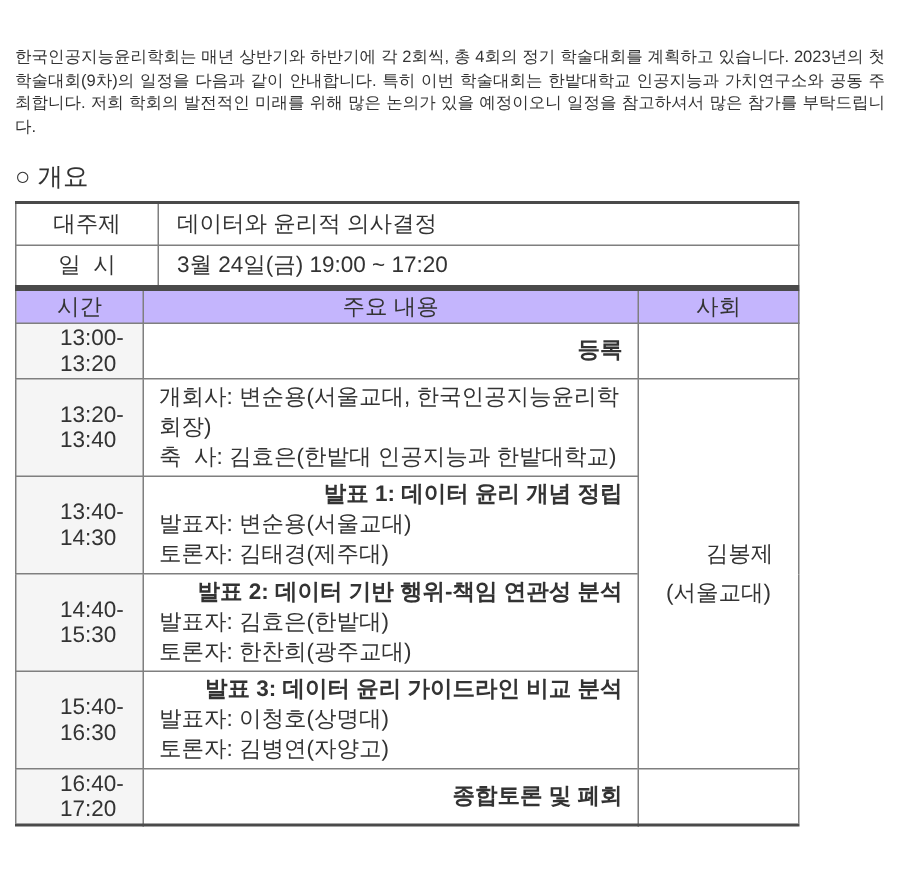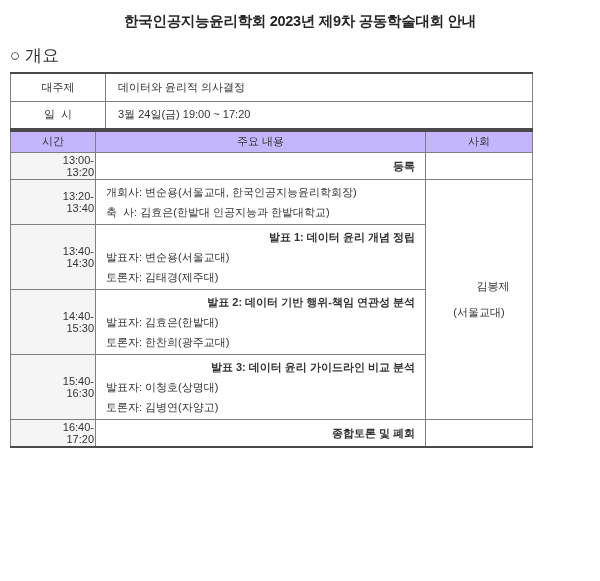--- a/index.html
+++ b/index.html
@@ -35,59 +35,59 @@
   table {
     border-collapse: collapse;
     table-layout: fixed;
     margin-left: 10px;
     width: 522px;
     border-top: 2px solid #4a4a4a;
     border-bottom: 2px solid #4a4a4a;
   }
   td, th {
     border: 1px solid #7f7f7f;
-    font-size: 11px;
+    font-size: 15px;
     color: #333333;
     vertical-align: middle;
   }
   
   .overview-table td { height: 28px; }
   .ov-label { text-align: center; white-space: pre; }
   .ov-value { padding-left: 12px; }
   
   .schedule-table th {
     background: #c4b5fd;
     font-weight: normal;
     height: 21px;
     text-align: center;
   }
   .time-cell {
-    text-align: right;
+    text-align: left;
     background: #f5f5f5;
     padding-left: 29px;
   }
   .content-cell { padding: 2px 10px; }
   .line { line-height: 20px; white-space: pre-wrap; }
   .bold { font-weight: bold; text-align: right; }
   .mod-cell { text-align: center; }
   .mod-line { line-height: 20px; }
   .mod-name { margin-bottom: 6px; padding-left: 28px; }
   .rh21 { height: 21px; }
   .rh45 { height: 44px; }
   .rh65 { height: 64px; }
   .rh62 { height: 62px; }
   .rh22 { height: 22px; }
 </style>
 </head>
 <body>
 
 <div>
 
-  <h1 class="title">한국인공지능윤리학회 2023년 제9차 공동학술대회 안내</h1>
 
+  <p class="intro">한국인공지능윤리학회는 매년 상반기와 하반기에 각 2회씩, 총 4회의 정기 학술대회를 계획하고 있습니다. 2023년의 첫 학술대회(9차)의 일정을 다음과 같이 안내합니다. 특히 이번 학술대회는 한밭대학교 인공지능과 가치연구소와 공동 주최합니다. 저희 학회의 발전적인 미래를 위해 많은 논의가 있을 예정이오니 일정을 참고하셔서 많은 참가를 부탁드립니다.</p>
 
   <div class="section-heading">○ 개요</div>
 
   <table class="overview-table">
     <colgroup>
         <col style="width:95px">
         <col style="width:427px">
       </colgroup>
     <tbody>
       <tr>

